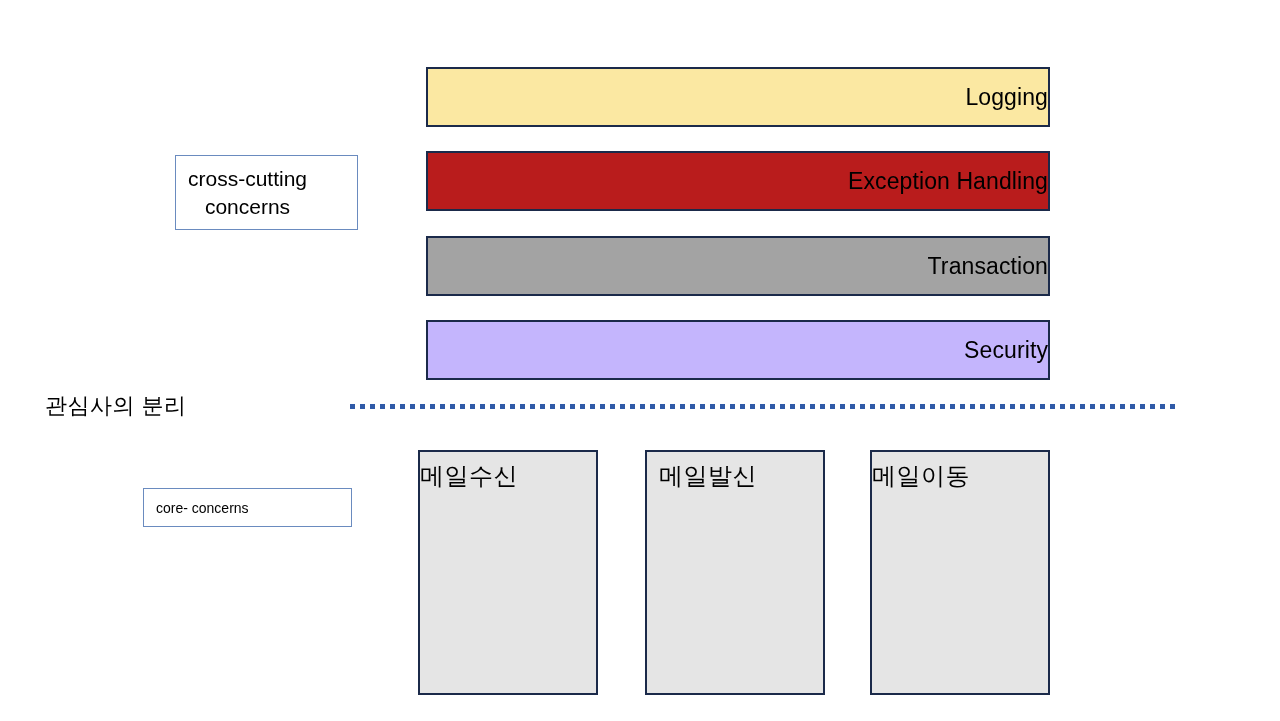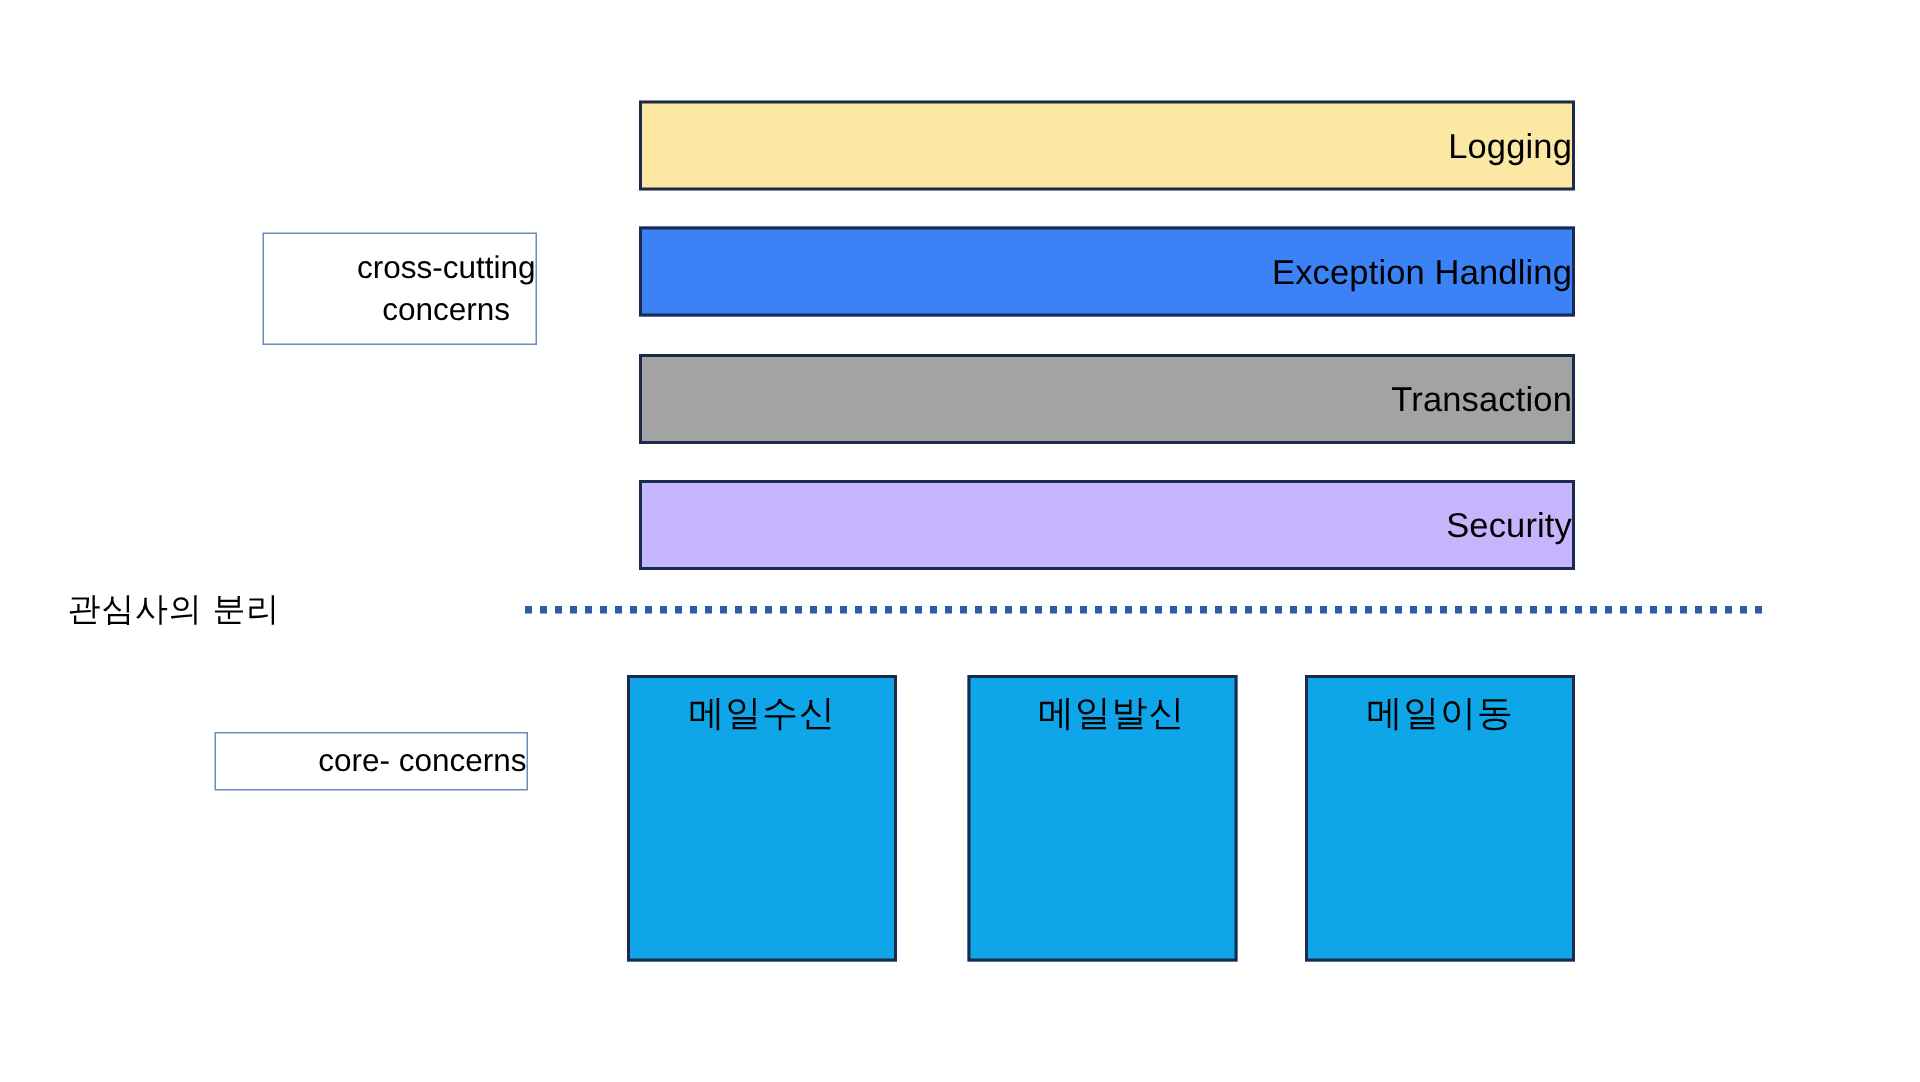--- a/index.html
+++ b/index.html
@@ -28,55 +28,55 @@
     align-items: center;
     justify-content: flex-end;
   }
   .cc-bar .cc-label {
     font-size: 23px;
     line-height: 1;
     color: #000000;
     letter-spacing: 0.1px;
   }
   .bar-logging    { top: 67px;  background: #fbe8a2; }
-  .bar-exception  { top: 151px; background: #3b82f6; padding-left: 27px; }
+  .bar-exception  { top: 151px; background: #b91c1c; padding-left: 27px; }
   .bar-transaction{ top: 236px; background: #a3a3a3; }
   .bar-security   { top: 320px; background: #c4b5fd; }
 
   
   .legend-box {
     position: absolute;
     border: 1px solid #6a8bbf;
     box-sizing: border-box;
     background: #ffffff;
     display: flex;
     align-items: center;
-    justify-content: flex-end;
+    justify-content: flex-start;
     text-align: center;
+    padding-left: 12px;
   }
   .legend-cross {
     left: 175px;
     top: 155px;
     width: 183px;
     height: 75px;
   }
   .legend-cross .legend-text {
     font-size: 21px;
     line-height: 1.32;
   }
   .legend-core {
     left: 143px;
     top: 488px;
     width: 209px;
     height: 39px;
   }
   .legend-core .legend-text {
-    font-size: 21px;
+    font-size: 14px;
     line-height: 1;
-    margin-left: 40px;
   }
 
   .soc-title {
     position: absolute;
     left: 45px;
     top: 394px;
     font-size: 22px;
     line-height: 1.1;
     white-space: nowrap;
     letter-spacing: 0.5px;
@@ -92,28 +92,27 @@
     background-image:
       linear-gradient(to right, #2f5aa8 0px, #2f5aa8 5px, rgba(0,0,0,0) 5px, rgba(0,0,0,0) 10px);
     background-size: 10px 5px;
     background-repeat: repeat-x;
   }
 
   
   .core-box {
     position: absolute;
     top: 450px;
-    height: 191px;
+    height: 245px;
     width: 180px;
-    background: #0ea5e9;
+    background: #e5e5e5;
     border: 2px solid #1b2a4a;
     box-sizing: border-box;
     display: flex;
     align-items: flex-start;
-    justify-content: center;
   }
   .core-box .core-label {
     font-size: 24px;
     line-height: 1;
     margin-top: 12px;
     letter-spacing: 0.5px;
   }
   .core-1 { left: 418px; }
   .core-2 { left: 645px; padding-left: 12px; }
   .core-3 { left: 870px; }

